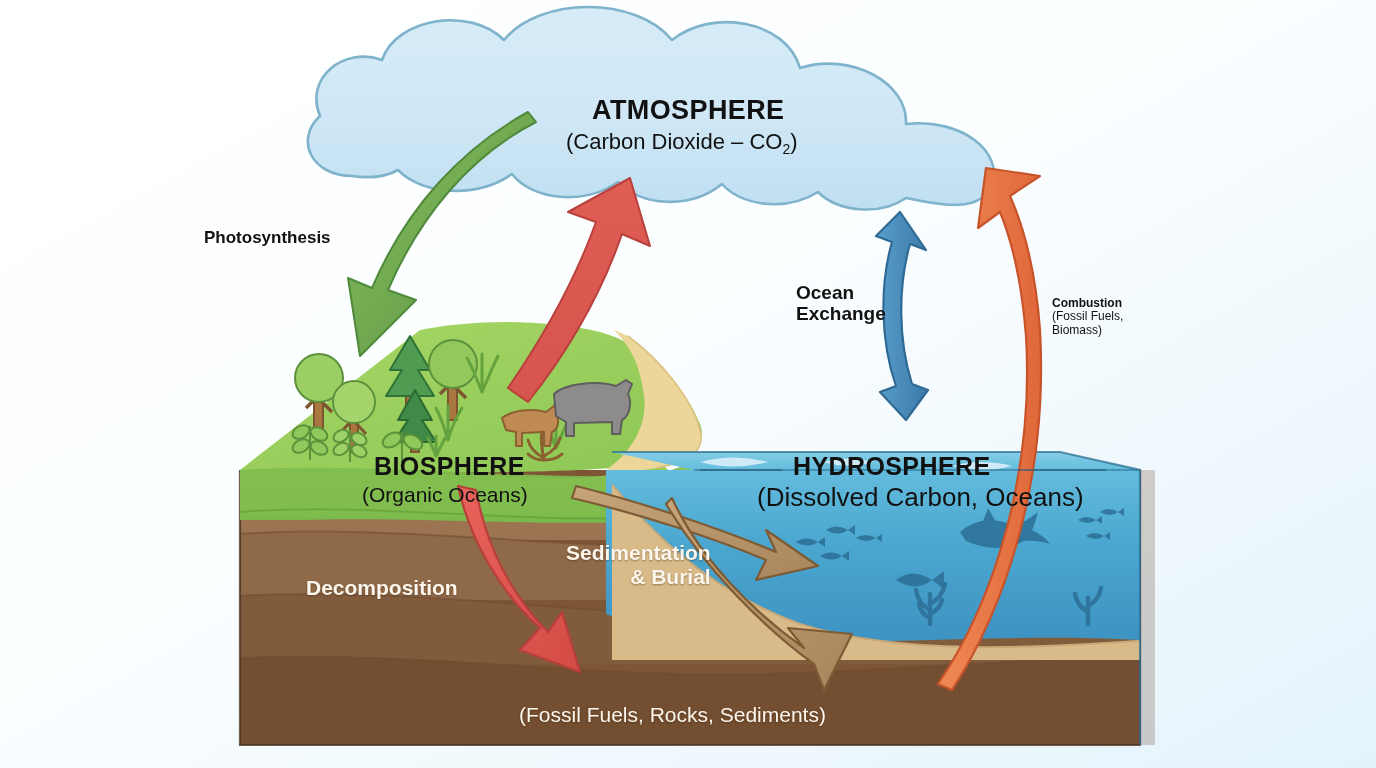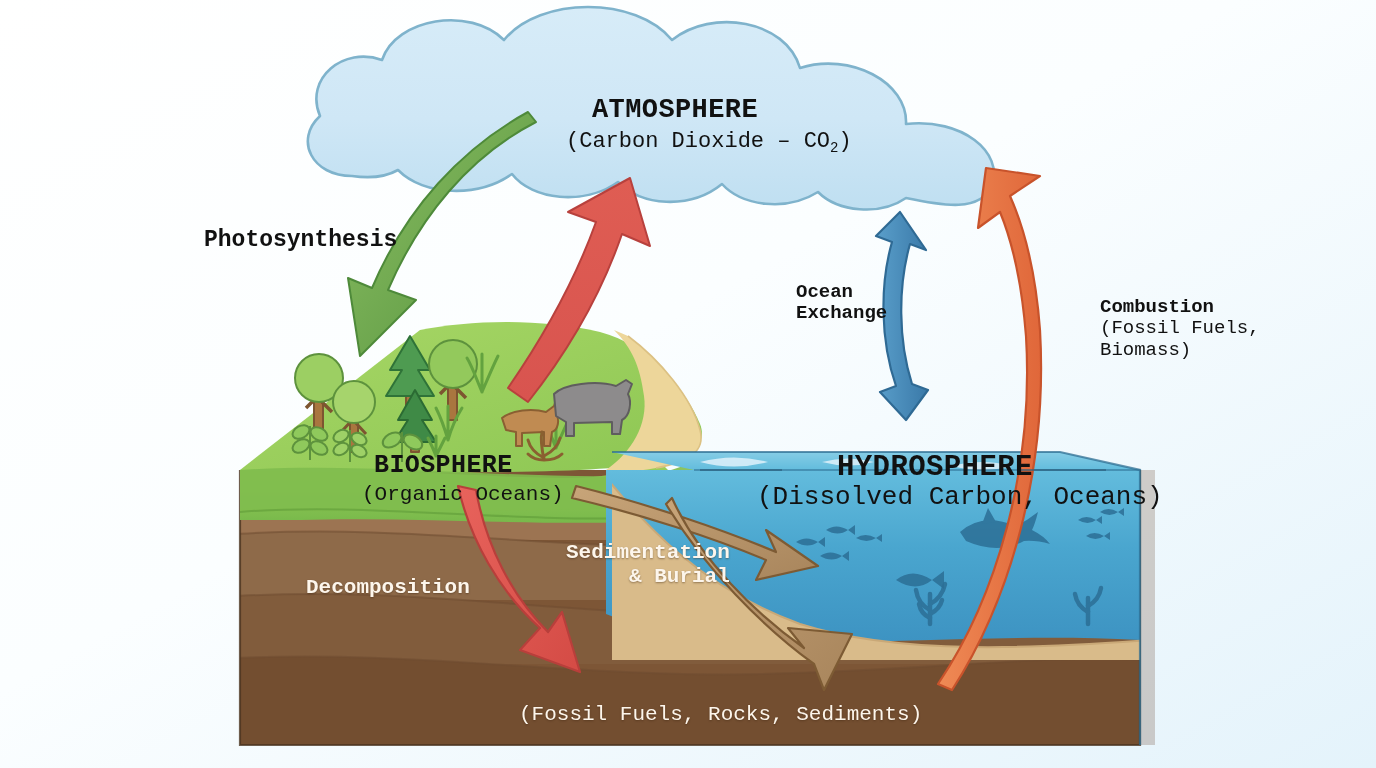--- a/index.html
+++ b/index.html
@@ -1,21 +1,21 @@
 <!DOCTYPE html>
 <html><head>
 <meta charset="utf-8">
 <style>
   html,body{margin:0;padding:0;}
   body{
     width:1376px;height:768px;overflow:hidden;
     font-family:"Liberation Sans",sans-serif;
     background:#ffffff;
   }
-  #stage{position:relative;width:1376px;height:700px;font-family:Liberation Mono, monospace;}
+  #stage{position:relative;width:1376px;height:700px;}
   #stage svg{position:absolute;top:0;left:0;}
   .lbl{position:absolute;color:#111111;font-weight:bold;line-height:1.12;}
   .lbl.white{color:#fdf6ec;text-shadow:0 1px 2px rgba(60,35,15,.45);}
   .sub{font-weight:normal;}
   .ttl{font-weight:bold;letter-spacing:.4px;}
 </style>
 </head>
 <body>
 
 <div id="stage">
@@ -390,44 +390,44 @@
   </g>
 </svg>
 
 <div class="lbl ttl" style="left:592px;top:95px;font-size:27px;">
   <span>ATMOSPHERE</span>
 </div>
 <div class="lbl sub" style="left:566px;top:130px;font-size:22px;">
   <span>(Carbon Dioxide – CO</span><sub style="font-size:14px;">2</sub><span>)</span>
 </div>
 
-<div class="lbl" style="left:204px;top:228px;font-size:23px;">
+<div class="lbl" style="left:204px;top:228px;font-size:17px;">
   <span>Photosynthesis</span>
 </div>
 
 
 <div class="lbl" style="left:796px;top:282px;font-size:19px;text-align:left;">
   <div>Ocean</div>
   <div>Exchange</div>
 </div>
 
-<div class="lbl" style="left:1100px;top:297px;font-size:19px;">
+<div class="lbl" style="left:1052px;top:297px;font-size:12px;">
   <div>Combustion</div>
   <div class="sub">(Fossil Fuels,</div>
   <div class="sub">Biomass)</div>
 </div>
 
 <div class="lbl ttl" style="left:374px;top:452px;font-size:25px;">
   <span>BIOSPHERE</span>
 </div>
 <div class="lbl sub" style="left:362px;top:483px;font-size:21px;">
   <span>(Organic Oceans)</span>
 </div>
 
-<div class="lbl ttl" style="left:793px;top:452px;font-size:29px;margin-left:44px;">
+<div class="lbl ttl" style="left:793px;top:452px;font-size:25px;">
   <span>HYDROSPHERE</span>
 </div>
 <div class="lbl sub" style="left:757px;top:483px;font-size:26px;">
   <span>(Dissolved Carbon, Oceans)</span>
 </div>
 
 <div class="lbl white" style="left:306px;top:576px;font-size:21px;">
   <span>Decomposition</span>
 </div>
 

